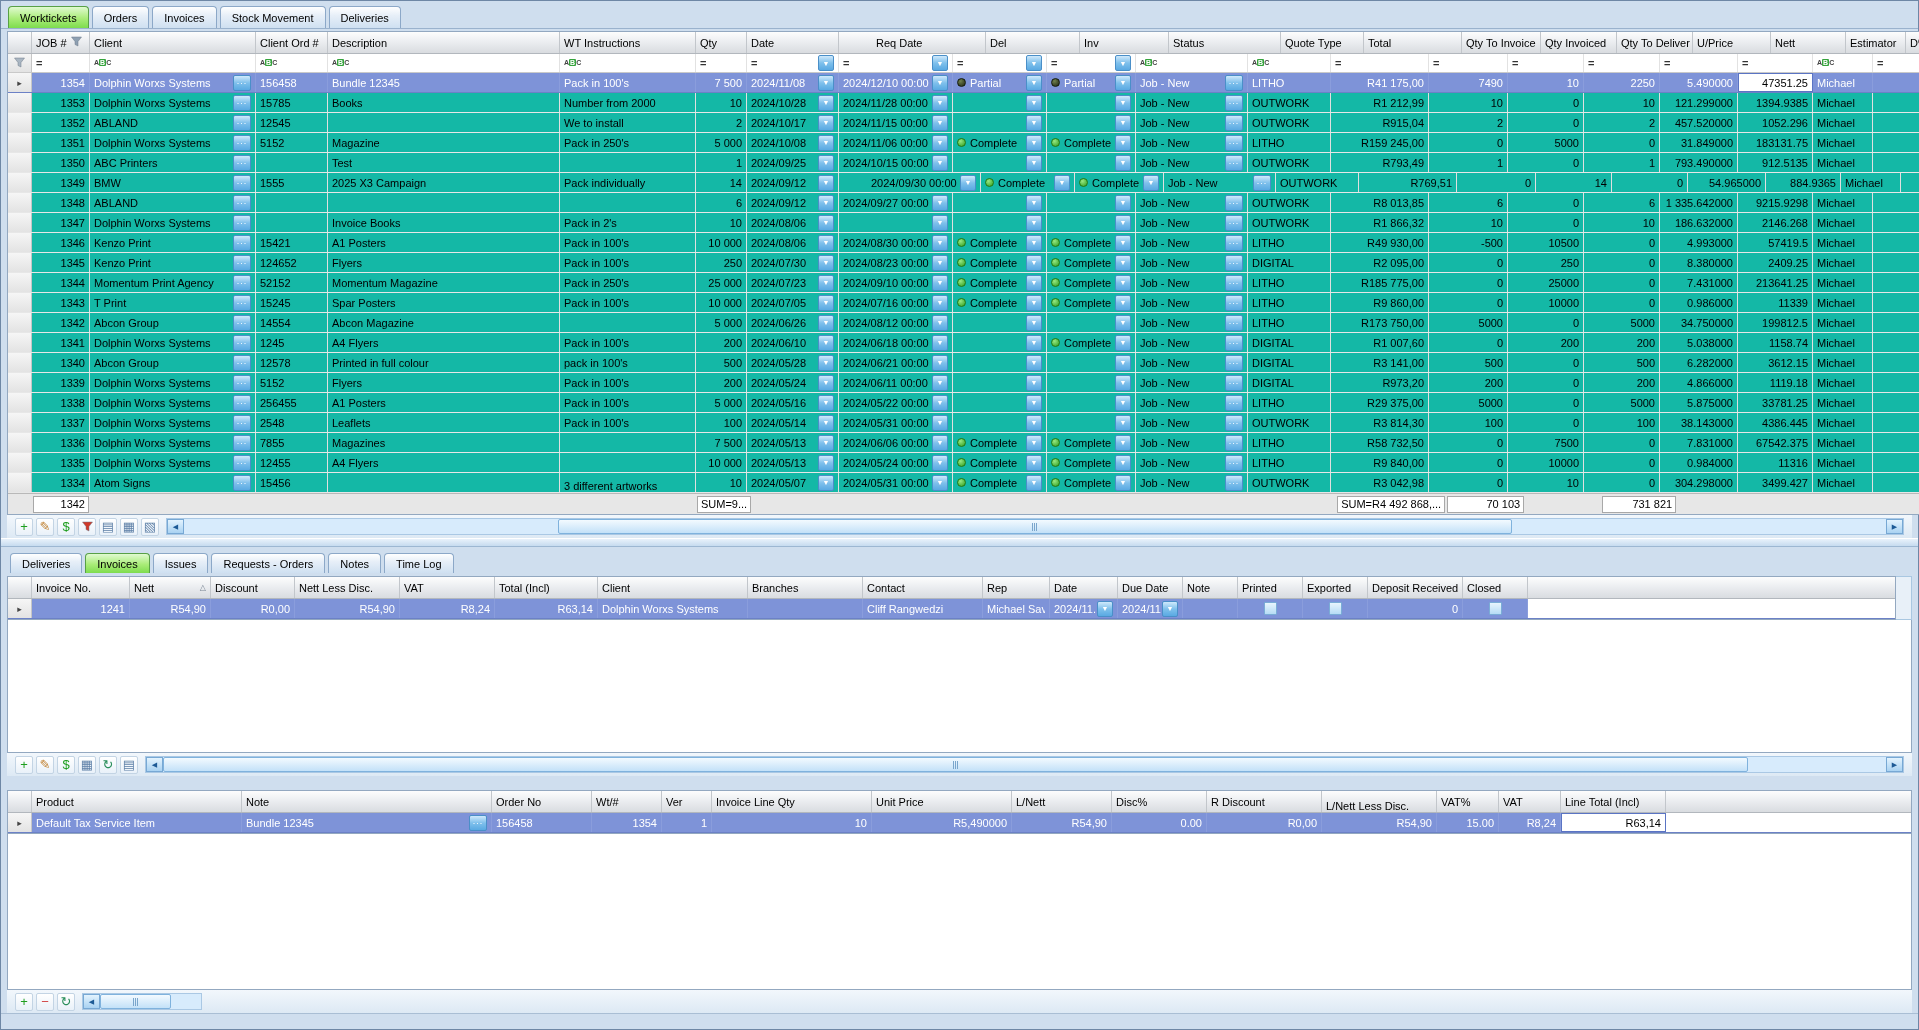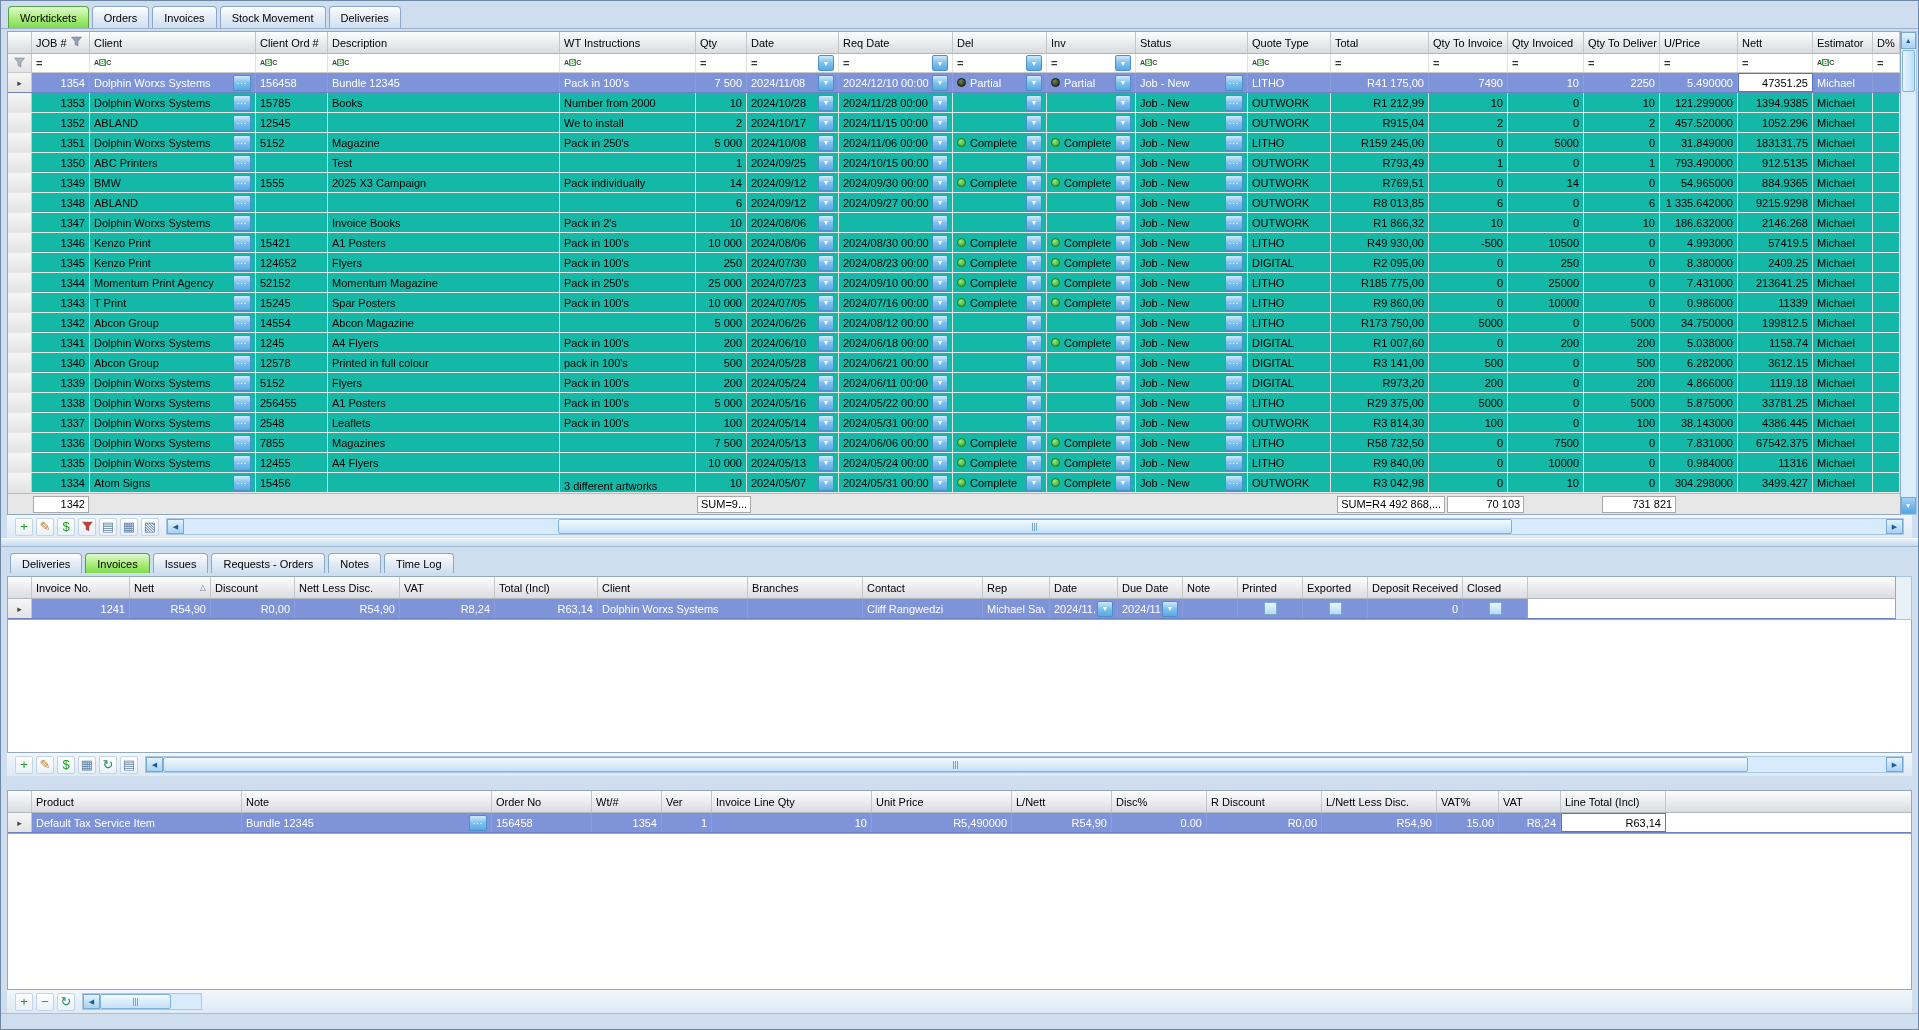--- a/index.html
+++ b/index.html
@@ -113,21 +113,21 @@
           </div>
           <div class="hcell" style="flex: 0 0 136px;">
             <span>WT Instructions</span>
           </div>
           <div class="hcell" style="flex: 0 0 51px;">
             <span>Qty</span>
           </div>
           <div class="hcell" style="flex: 0 0 92px;">
             <span>Date</span>
           </div>
-          <div class="hcell" style="flex: 0 0 114px;">
+          <div class="hcell" style="flex: 0 0 114px; margin-left: 33px;">
             <span>Req Date</span>
           </div>
           <div class="hcell" style="flex: 0 0 94px;">
             <span>Del</span>
           </div>
           <div class="hcell" style="flex: 0 0 89px;">
             <span>Inv</span>
           </div>
           <div class="hcell" style="flex: 0 0 112px;">
             <span>Status</span>
@@ -598,21 +598,21 @@
           <div class="cell" style="flex: 0 0 136px;">
             <span class="lbl">Pack individually</span>
           </div>
           <div class="cell num" style="flex: 0 0 51px;">
             <span class="lbl">14</span>
           </div>
           <div class="cell" style="flex: 0 0 92px;">
             <span class="lbl">2024/09/12</span>
             <span class="ddbtn">▼</span>
           </div>
-          <div class="cell" style="flex: 0 0 114px;">
+          <div class="cell" style="flex: 0 0 114px; margin-left: 28px;">
             <span class="lbl">2024/09/30 00:00</span>
             <span class="ddbtn">▼</span>
           </div>
           <div class="cell" style="flex: 0 0 94px;">
             <span class="dot complete"></span>
             <span class="lbl">Complete</span>
             <span class="ddbtn">▼</span>
           </div>
           <div class="cell" style="flex: 0 0 89px;">
             <span class="dot complete"></span>
@@ -1948,21 +1948,21 @@
           </div>
           <div class="hcell" style="flex: 0 0 100px;">
             <span>L/Nett</span>
           </div>
           <div class="hcell" style="flex: 0 0 95px;">
             <span>Disc%</span>
           </div>
           <div class="hcell" style="flex: 0 0 115px;">
             <span>R Discount</span>
           </div>
-          <div class="hcell" style="flex: 0 0 115px;">
+          <div class="hcell" style="flex: 0 0 115px; align-items: flex-end;">
             <span>L/Nett Less Disc.</span>
           </div>
           <div class="hcell" style="flex: 0 0 62px;">
             <span>VAT%</span>
           </div>
           <div class="hcell" style="flex: 0 0 62px;">
             <span>VAT</span>
           </div>
           <div class="hcell" style="flex: 0 0 105px;">
             <span>Line Total (Incl)</span>

